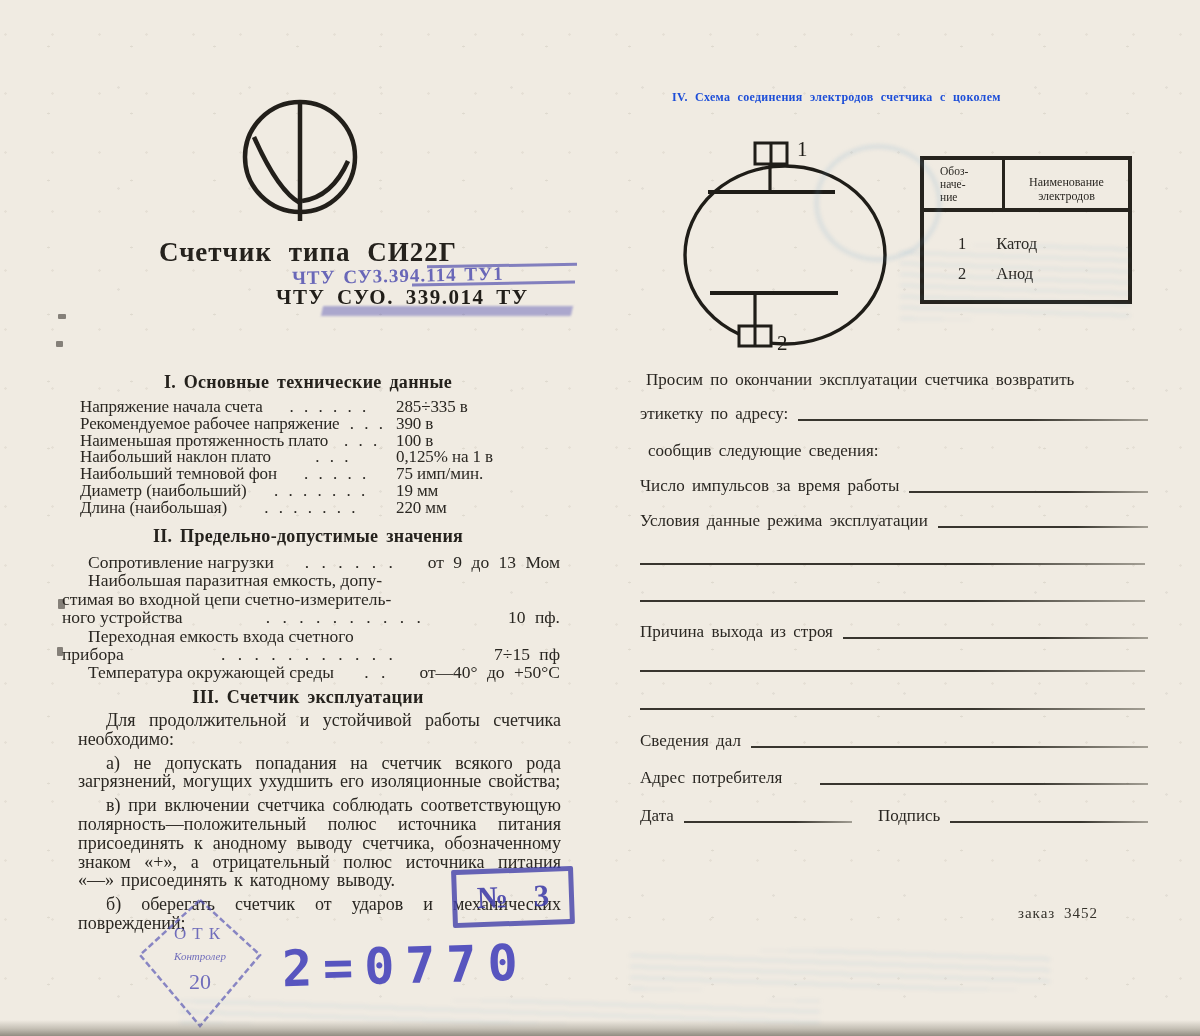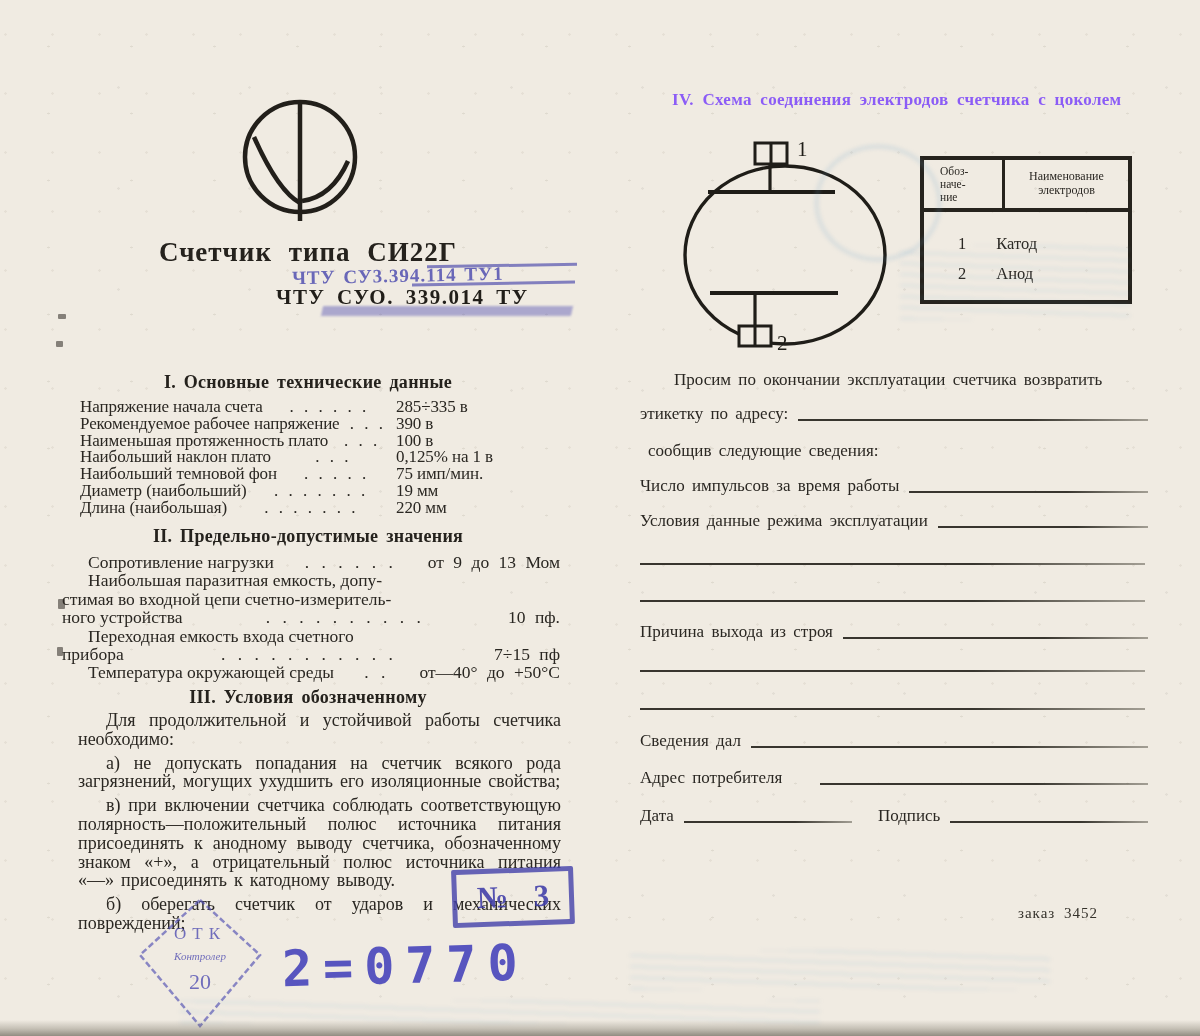--- a/index.html
+++ b/index.html
@@ -40,25 +40,25 @@
   .sec3{left:62px;top:700px;width:499px;}
   .sec3 p{margin:0 0 5px 16px;font-size:18px;line-height:18.8px;text-align:justify;text-indent:28px;word-spacing:2.5px;}
   
   .num-stamp{left:452px;top:857px;width:112px;height:48px;border:5px solid rgba(66,64,170,.8);
     display:flex;align-items:center;justify-content:center;transform:rotate(-2deg);
     font-size:31px;font-weight:bold;color:rgba(66,64,170,.9);word-spacing:18px;border-radius:2px;}
   .serial{left:282px;top:926px;font-family:"DejaVu Sans Mono","Liberation Mono",monospace;
     font-size:50px;font-weight:bold;letter-spacing:11px;color:rgba(66,64,186,.88);transform:rotate(-1.5deg);}
   .otk-text{fill:rgba(80,78,178,.8);font-family:"Liberation Serif",serif;}
   
-  .r-head{left:672px;top:90px;font-size:17px;font-weight:bold;word-spacing:4px;letter-spacing:.3px;white-space:nowrap;color:#8b5cf6;}
+  .r-head{left:672px;top:90px;font-size:12px;font-weight:bold;word-spacing:4px;letter-spacing:.3px;white-space:nowrap;color:#1d4ed8;}
   .etable{left:920px;top:156px;width:204px;border:4px solid #26231d;}
   .et-head{display:flex;border-bottom:4px solid #26231d;}
   .et-col1{width:60px;border-right:3px solid #26231d;padding:5px 2px 4px 16px;font-size:11.5px;line-height:13px;}
-  .et-col2{flex:1;text-align:center;padding:9px 2px 4px 2px;font-size:12px;line-height:14px;}
+  .et-col2{flex:1;text-align:center;padding:15px 2px 4px 2px;font-size:12px;line-height:14px;}
   .et-body{padding:12px 0 16px 34px;}
   .et-row{display:flex;gap:30px;font-size:16.5px;margin-top:10px;}
   .frow{position:absolute;left:640px;width:508px;display:flex;font-size:17px;word-spacing:3px;align-items:flex-end;}
   .frow .lbl{white-space:nowrap;margin-right:10px;}
   .rl{flex:1;height:2px;background:linear-gradient(90deg,#38352e 0%,#38352e 66%,rgba(86,82,70,.5) 100%);margin-bottom:3px;}
   .rl-date{flex:0 0 168px;}
   .dsp{flex:0 0 26px;}
   .frule{position:absolute;left:640px;width:505px;height:2px;
     background:linear-gradient(90deg,#38352e 0%,#38352e 66%,rgba(86,82,70,.5) 100%);}
   .order{left:1018px;top:905px;font-size:15px;letter-spacing:1px;word-spacing:4px;color:#35322b;}
@@ -163,21 +163,21 @@
       <span class="spec-dots">. . . . . . . . . . .</span>
       <span class="s2val">7÷15 пф</span>
     </div>
     <div class="s2row ind">
       <span>Температура окружающей среды</span>
       <span class="spec-dots">. .</span>
       <span class="s2val">от—40° до +50°С</span>
     </div>
   </div>
 
-  <div class="abs shead" style="left:58px;top:676px;width:500px;">III. Условия обозначенному</div>
+  <div class="abs shead" style="left:58px;top:676px;width:500px;">III. Счетчик эксплуатации</div>
 
   <div class="abs sec3">
     <p>Для продолжительной и устойчивой работы счетчика необходимо:</p>
     <p>а) не допускать попадания на счетчик всякого рода загрязнений, могущих ухудшить его изоляционные свойства;</p>
     <p>в) при включении счетчика соблюдать соответствующую полярность—положительный полюс источника питания присоединять к анодному выводу счетчика, обозначенному знаком «+», а отрицательный полюс источника питания «—» присоединять к катодному выводу.</p>
     <p>б) оберегать счетчик от ударов и механических повреждений;</p>
   </div>
 
   <div class="abs num-stamp">№ 3</div>
 
@@ -231,21 +231,21 @@
         <span>1</span>
         <span>Катод</span>
       </div>
       <div class="et-row">
         <span>2</span>
         <span>Анод</span>
       </div>
     </div>
   </div>
 
-  <div class="frow" style="top:370px;left:52px;text-indent:22px;">
+  <div class="frow" style="top:370px;left:24px;text-indent:22px;">
     <span class="lbl">Просим по окончании эксплуатации счетчика возвратить</span>
   </div>
   <div class="frow" style="top:404px;left:40px;">
     <span class="lbl">этикетку по адресу:</span>
     <span class="rl"></span>
   </div>
   <div class="frow" style="top:441px;left:48px;">
     <span class="lbl">сообщив следующие сведения:</span>
   </div>
   <div class="frow" style="top:476px;left:40px;">

